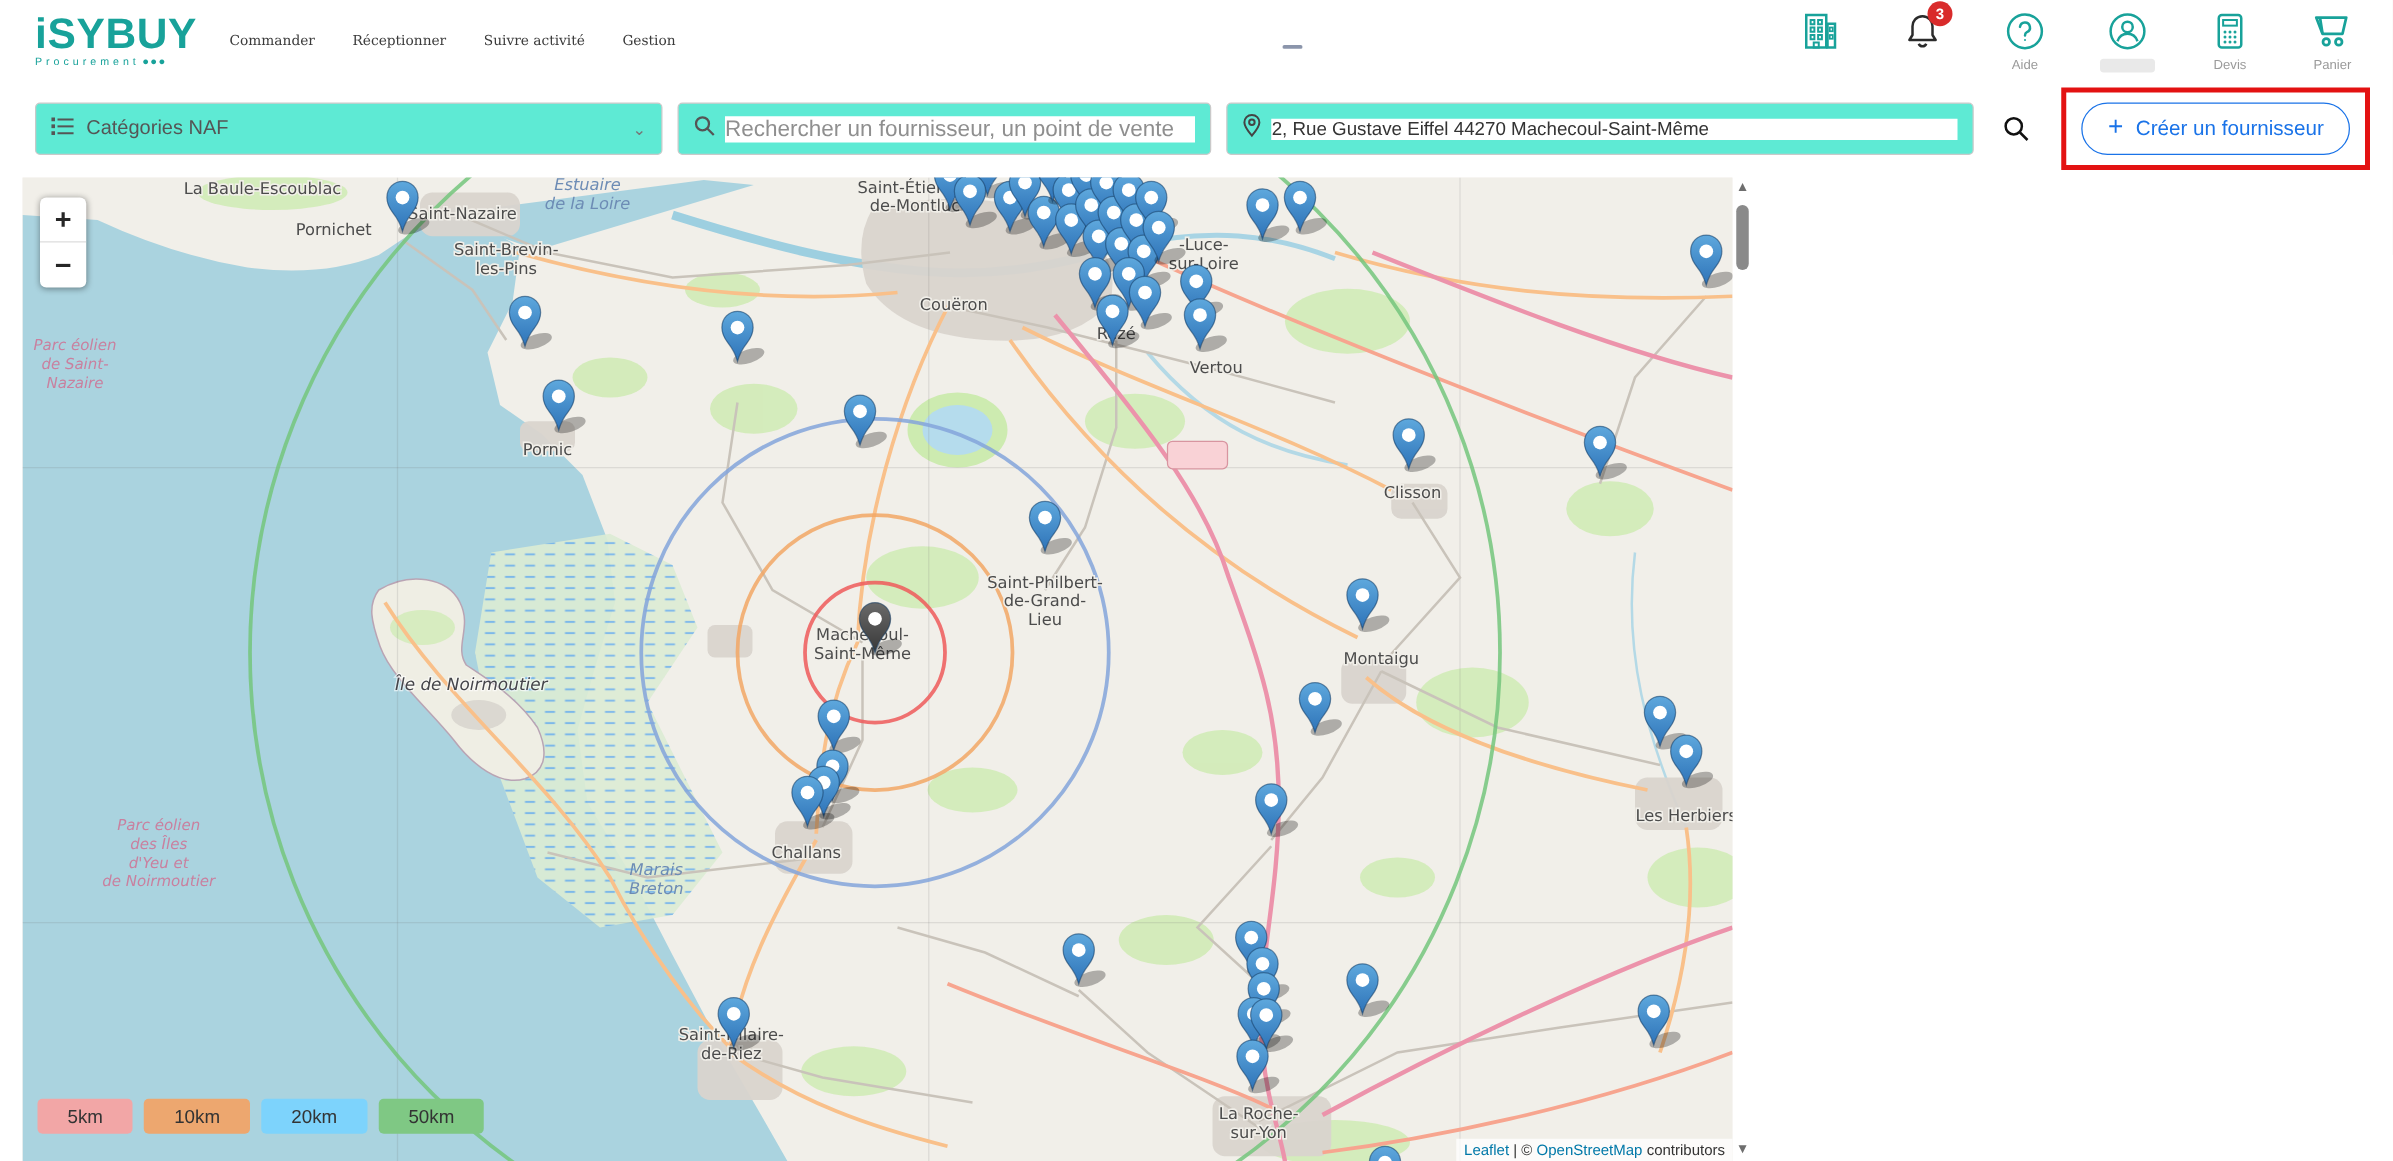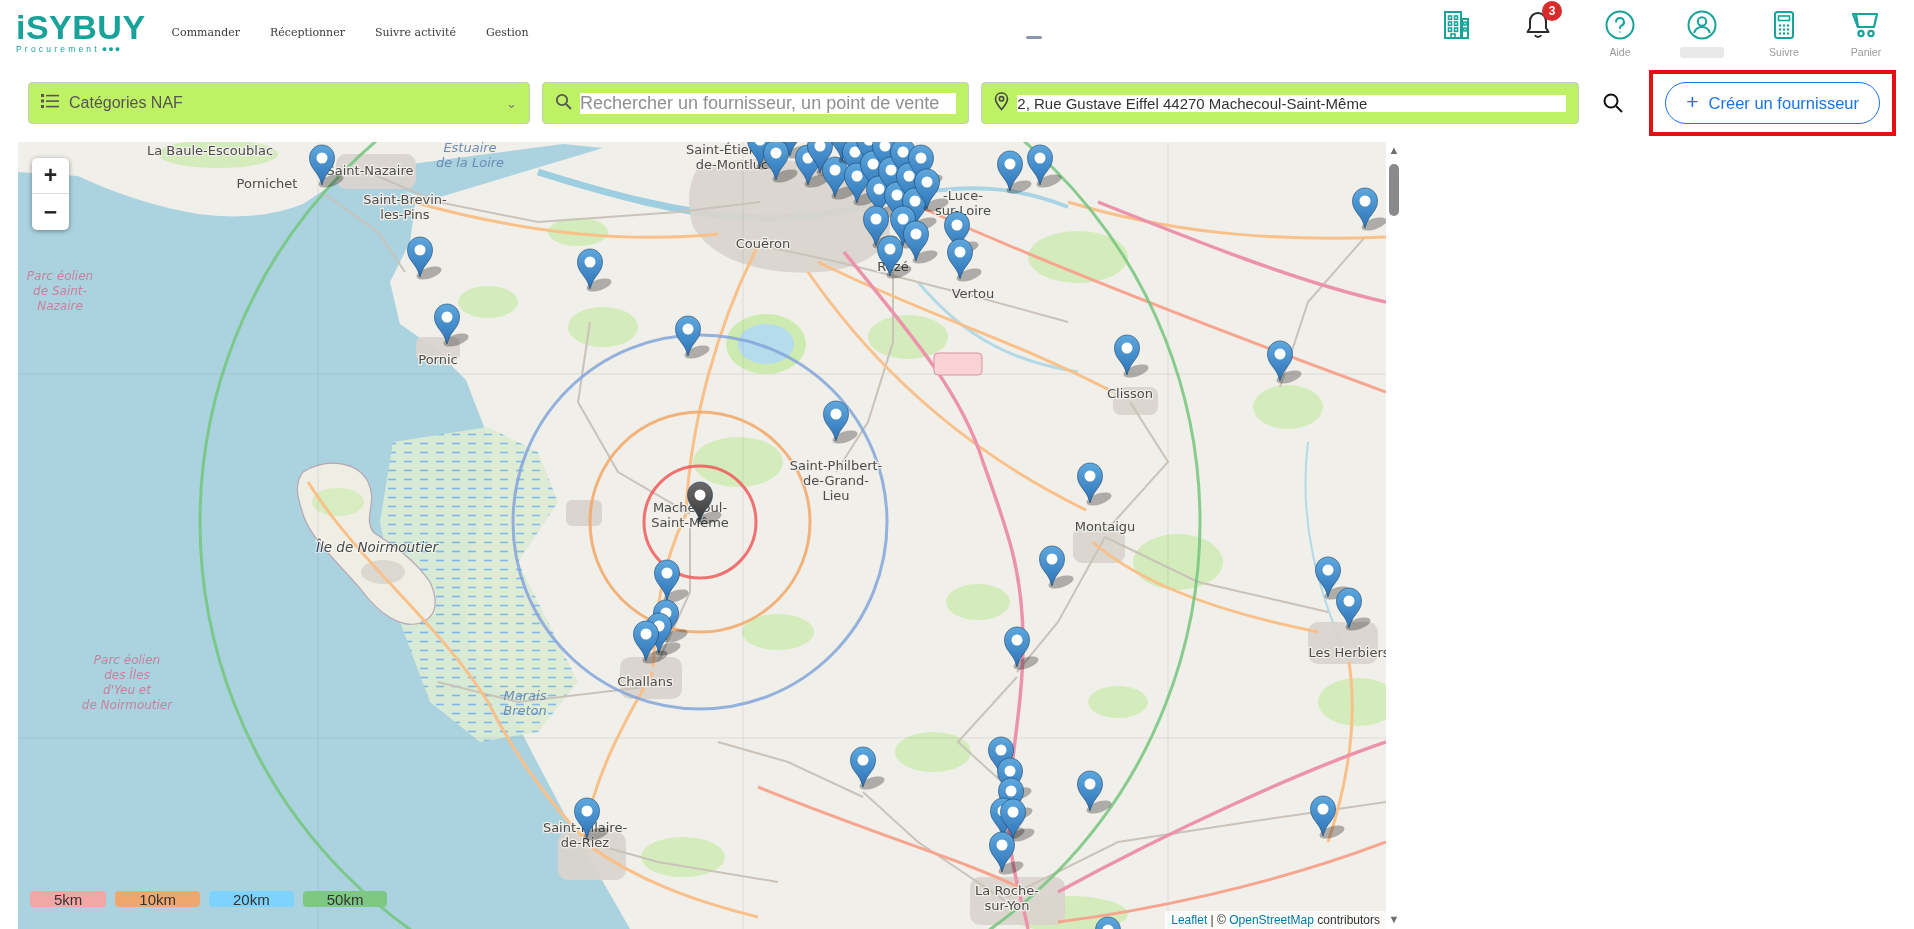--- a/index.html
+++ b/index.html
@@ -1,38 +1,38 @@
 <!DOCTYPE html>
 <html><head>
 <meta charset="utf-8">
 <style>
   * { box-sizing: border-box; margin: 0; padding: 0; }
   html,body { width:1914px; height:929px; overflow:hidden; background:#fff;
     font-family:"Liberation Sans", sans-serif; }
 
   
-  .header { height:64px; display:flex; align-items:center; padding:0 22px 0 16px; position:relative; }
+  .header { height:64px; display:flex; align-items:center; padding:0 22px 0 28px; position:relative; }
   .logo { display:flex; flex-direction:column; line-height:1; margin-right:26px; }
   .logo-main { font-size:34px; font-weight:bold; color:#18a29a; letter-spacing:0.5px; }
   .logo-sub { font-size:8.5px; color:#18a29a; letter-spacing:3.2px; margin-top:1px; display:flex; align-items:center; }
   .logo-dots { letter-spacing:1px; font-size:9px; margin-left:2px; }
   .nav { display:flex; gap:30px; font-family:"DejaVu Serif", serif; font-size:11px; color:#3a3a3a; }
   .nav span { cursor:pointer; }
   .hdr-artifact { position:absolute; left:1026px; top:36px; width:16px; height:3px; background:#2c3e66; opacity:.55; border-radius:2px; }
   .hdr-icons { margin-left:auto; display:flex; align-items:flex-start; gap:30px; }
   .hic { display:flex; flex-direction:column; align-items:center; width:52px; position:relative; cursor:pointer; }
   .hic svg { display:block; }
   .hic-label { font-size:10.5px; color:#9a9a9a; margin-top:3px; height:12px; }
   .badge { position:absolute; top:-6px; right:2px; background:#d92b2b; color:#fff; width:20px; height:20px;
     border-radius:50%; font-size:12px; font-weight:bold; display:flex; align-items:center; justify-content:center; }
   .blur-label { width:44px; height:11px; background:#e9e9e9; border-radius:3px; margin-top:4px; }
 
   
   .toolbar { height:78px; display:flex; align-items:center; padding:0 18px 0 28px; gap:12px; }
-  .field { height:42px; border:1px solid #c9c9c9; border-radius:4px; background:#bef264; display:flex; align-items:center; padding:0 12px; }
+  .field { height:42px; border:1px solid #c9c9c9; border-radius:4px; background:#5eead4; display:flex; align-items:center; padding:0 12px; }
   .naf { width:502px; color:#555; font-size:16px; gap:10px; cursor:pointer; }
   .naf .grow { flex:1; }
   .chev { color:#777; font-size:13px; }
   .search-f { flex:1; gap:8px; }
   .search-f input { border:none; outline:none; flex:1; font-size:18px; color:#333; font-family:inherit; }
   .search-f input::placeholder { color:#8f8f8f; }
   .addr-f { width:598px; gap:8px; }
   .addr-f input { border:none; outline:none; flex:1; font-size:15px; color:#333; font-family:inherit; }
   .icon-btn { width:44px; height:42px; display:flex; align-items:center; justify-content:center; background:transparent; border:none; cursor:pointer; }
   .annotation { border:4px solid #e31212; padding:8px 12px; margin-left:2px; }
@@ -44,21 +44,21 @@
   .content { display:flex; height:787px; padding-left:18px; }
   .map-wrap { width:1368px; height:787px; position:relative; background:#f1efe9; flex:0 0 auto; }
   .map-wrap svg.basemap { position:absolute; inset:0; }
 
   .zoomctl { position:absolute; left:14px; top:16px; width:37px; background:#fff; border-radius:5px;
     box-shadow:0 1px 5px rgba(0,0,0,.4); overflow:hidden; z-index:5; }
   .zoomctl div { height:36px; display:flex; align-items:center; justify-content:center; font-size:23px; color:#262626; cursor:pointer; font-weight:bold; }
   .zoomctl div:first-child { border-bottom:1px solid #ddd; }
 
   .legend { position:absolute; left:12px; bottom:22px; display:flex; gap:9px; z-index:5; }
-  .chip { height:16px; min-width:58px; border-radius:4px; display:flex; align-items:center; justify-content:center;
+  .chip { height:28px; min-width:58px; border-radius:4px; display:flex; align-items:center; justify-content:center;
     font-size:15px; color:#333; padding:0 24px; }
 
   .attribution { position:absolute; right:0; bottom:0; background:rgba(255,255,255,.75); font-size:12px;
     color:#333; padding:2px 6px; z-index:5; }
   .attribution a { color:#0078a8; text-decoration:none; cursor:pointer; }
 
   
   .results { width:494px; padding:6px 6px 0 26px; display:flex; flex-direction:column; overflow:hidden; }
   .results-head { font-size:17px; color:#4a4a4a; margin:2px 0 10px 2px; }
   .cards { flex:1; overflow:hidden; }
@@ -159,21 +159,21 @@
               <circle cx="22" cy="18.5" r="1.2"></circle>
             <circle cx="14" cy="22.5" r="1.2"></circle>
               <circle cx="18" cy="22.5" r="1.2"></circle>
               <circle cx="22" cy="22.5" r="1.2"></circle>
             <circle cx="14" cy="26.5" r="1.2"></circle>
               <circle cx="18" cy="26.5" r="1.2"></circle>
               <circle cx="22" cy="26.5" r="1.2"></circle>
           </g>
         </svg>
       </span>
-      <span class="hic-label">Suivre</span>
+      <span class="hic-label">Devis</span>
     </div>
     <div class="hic">
       <span>
         <svg width="38" height="36" viewBox="0 0 38 36" fill="none" stroke="#18a29a" stroke-width="2.2">
           <path d="M6 7 L30 7 L27 20 L11 20 Z" stroke-linejoin="round"></path>
           <path d="M11 20 L9 7"></path>
           <circle cx="14" cy="26.5" r="2.6"></circle>
           <circle cx="24" cy="26.5" r="2.6"></circle>
         </svg>
       </span>

